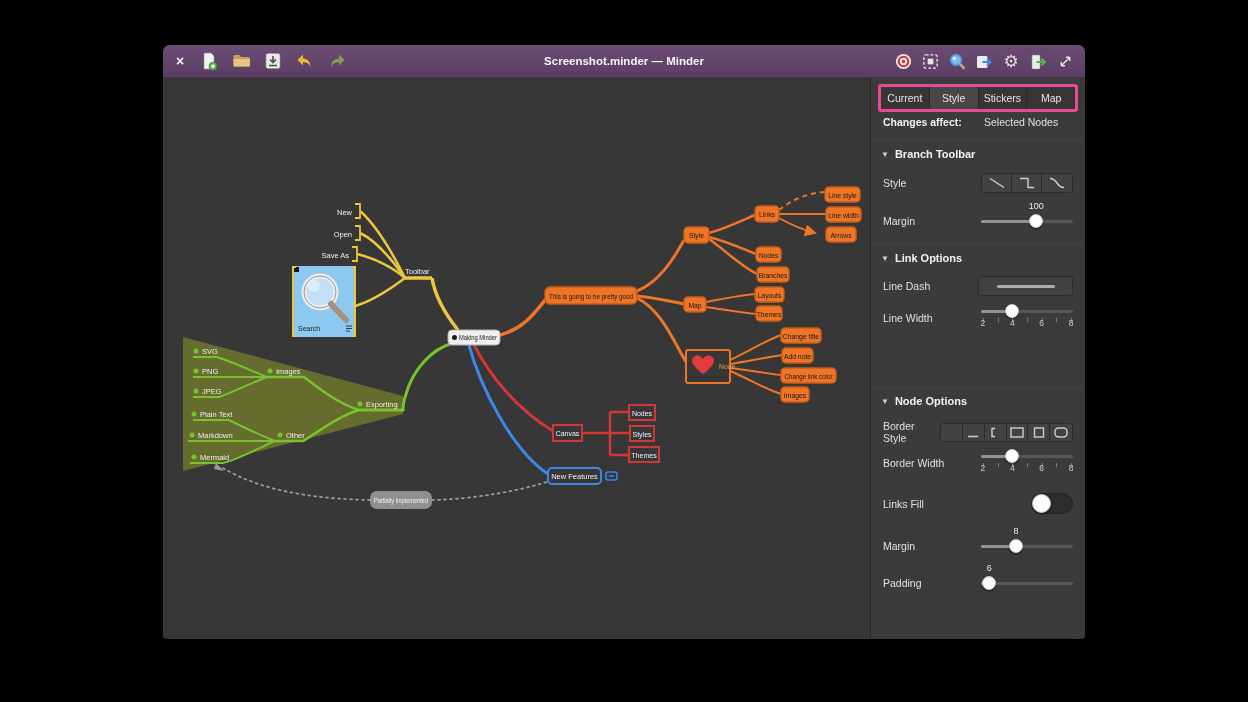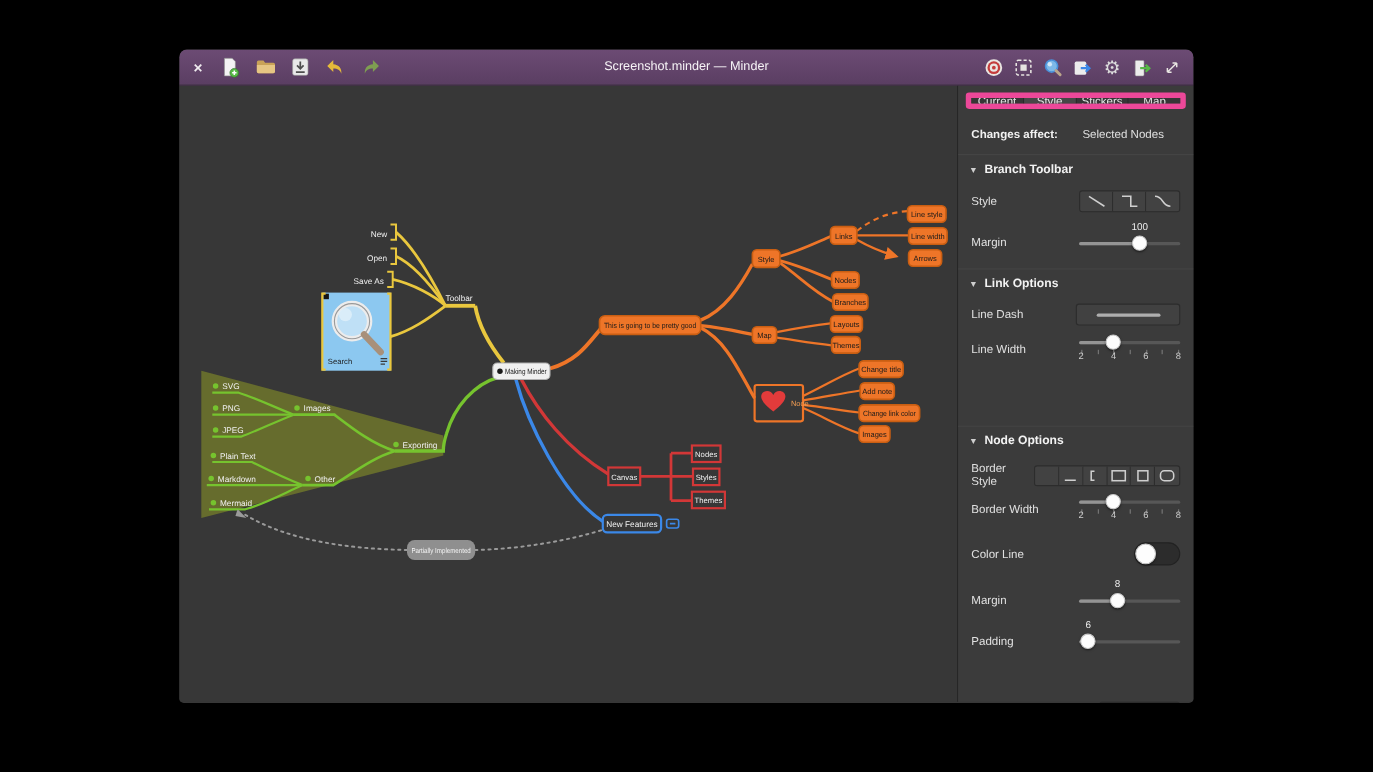--- a/index.html
+++ b/index.html
@@ -8,35 +8,35 @@
   .window { position:absolute; left:163px; top:45px; width:922px; height:594px;
             border-radius:7px 7px 4px 4px; box-shadow:0 12px 40px rgba(0,0,0,.7); overflow:hidden; background:#373737; }
 
   
   .titlebar { position:relative; height:33px; background:linear-gradient(#6c4b74,#5a3e62);
               border-bottom:1px solid #47304e; display:flex; align-items:center; }
   .tb-left { display:flex; align-items:center; gap:8px; padding-left:8px; }
   .tb-close { width:18px; height:18px; color:#f0ecf0; font-size:14px; font-weight:bold;
               display:flex; align-items:center; justify-content:center; cursor:default; }
   .tb-btn { width:24px; height:24px; display:flex; align-items:center; justify-content:center; }
-  .tb-title { position:absolute; left:0; right:0; text-align:center; color:#f6f3f6; font-size:11.5px; font-weight:normal; pointer-events:none; }
+  .tb-title { position:absolute; left:0; right:0; text-align:center; color:#f6f3f6; font-size:11.5px; font-weight:bold; pointer-events:none; }
   .tb-right { position:absolute; right:8px; top:0; height:33px; display:flex; align-items:center; gap:3px; }
   .gear-glyph { font-size:17px; color:#dcdcdc; line-height:1; }
 
   
   .app-body { display:flex; height:560px; }
   .canvas { position:relative; width:707px; height:560px; background:#373737; }
   .canvas svg { position:absolute; left:0; top:0; }
 
   
   .sidebar { position:relative; width:215px; height:560px; background:#3b3b3b; border-left:1px solid #262626; color:#dcdcdc; }
   .hairline { position:absolute; left:0; right:0; height:1px; background:#444; }
 
-  .tabs { position:absolute; left:7px; right:7px; top:6px; height:15px; display:flex;
-          border:5px solid #ec4899; border-radius:3px; overflow:hidden; }
+  .tabs { position:absolute; left:7px; right:7px; top:6px; height:28px; display:flex;
+          border:3px solid #ec4899; border-radius:3px; overflow:hidden; }
   .tab { flex:1; background:#363636; color:#e4e4e4; font-size:10.5px; display:flex; align-items:center; justify-content:center;
          border-right:1px solid #292929; cursor:default; }
   .tab:last-child { border-right:none; }
   .tab.active { background:#474747; }
 
   .row { position:absolute; left:12px; right:12px; display:flex; align-items:center; justify-content:space-between; }
   .lbl { font-size:10.5px; color:#e0e0e0; }
   .lbl.bold { font-weight:bold; color:#f2f2f2;text-align:right; }
   .section-h { position:absolute; left:10px; font-size:11px; font-weight:bold; color:#f2f2f2; display:flex; align-items:center; gap:6px; }
   .disclosure { font-size:8px; color:#cfcfcf; }
@@ -484,21 +484,21 @@
           </div>
         <div class="ticklabels">
           <span style="left:2%">2</span>
           <span style="left:34%">4</span>
           <span style="left:66%">6</span>
           <span style="left:98%">8</span>
         </div>
       </div>
 
       <div class="row" style="top:415px;">
-        <span class="lbl">Color Line</span>
+        <span class="lbl">Links Fill</span>
         <div class="toggle">
             <div class="tknob"></div>
           </div>
       </div>
 
       <div class="row" style="top:461px;">
         <span class="lbl">Margin</span>
         <div class="slider">
           <span class="val" style="left:38%;">8</span>
           <div class="track"></div>

